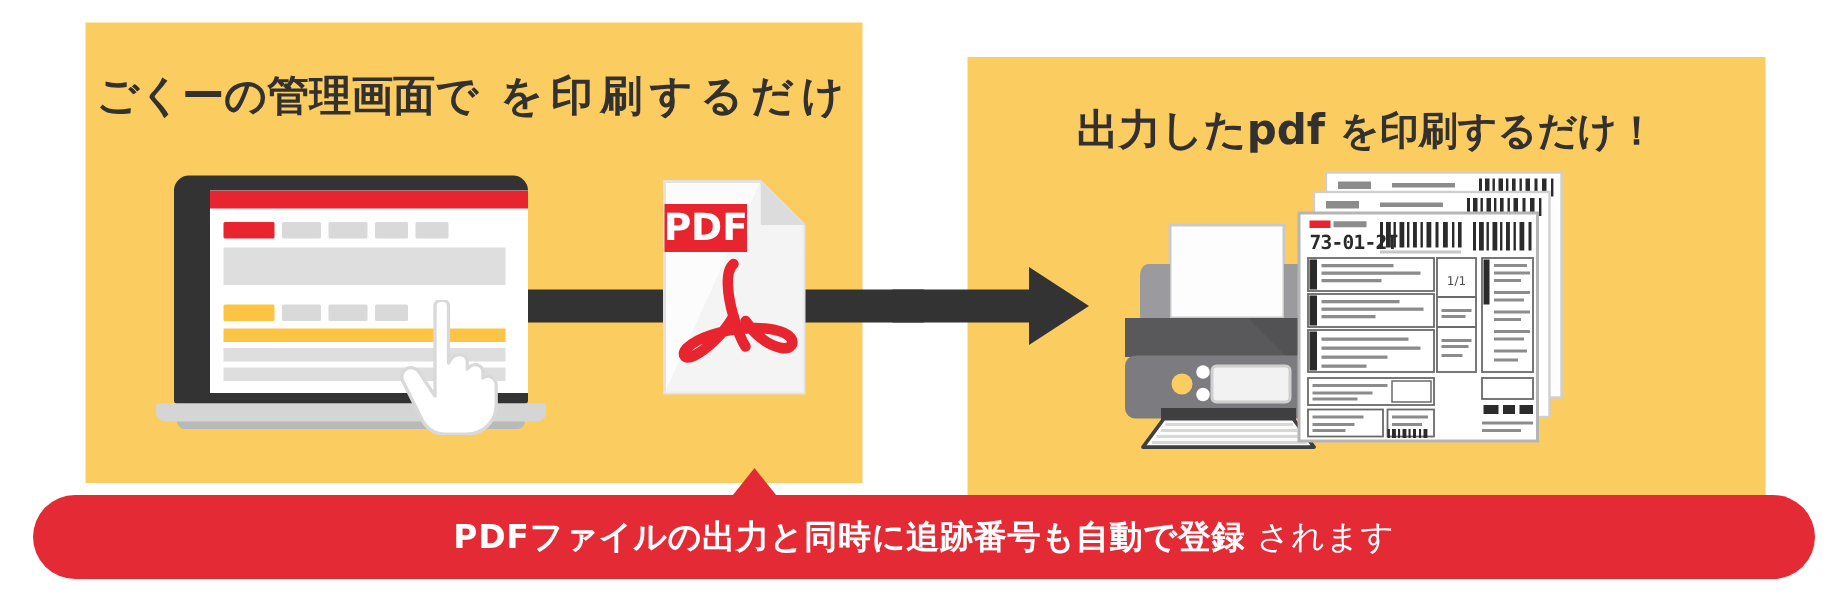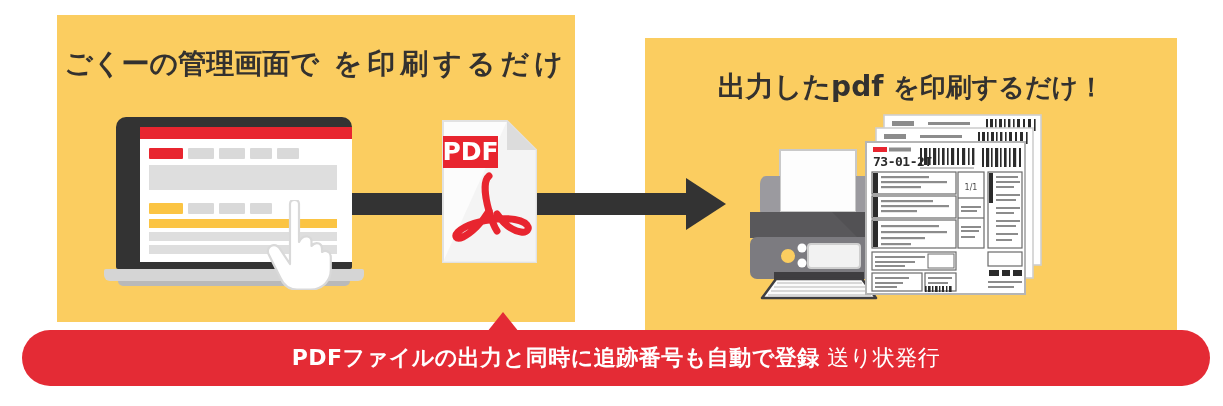--- a/index.html
+++ b/index.html
@@ -389,17 +389,17 @@
     </g>
     <g fill="#8c8c8c">
       <rect x="126" y="169" width="34" height="2"></rect>
       <rect x="126" y="174" width="26" height="2"></rect>
     </g>
   </svg>
 
   <div id="banner-pointer"></div>
   <div id="banner">
     <div id="banner-text">
-      <span>PDFファイルの出力と同時に追跡番号も自動で登録</span><span class="tail"> 送り状発行</span>
+      <span>PDFファイルの出力と同時に追跡番号も自動で登録</span><span class="tail"> されます</span>
     </div>
   </div>
 
 </div>
 
 </body></html>

